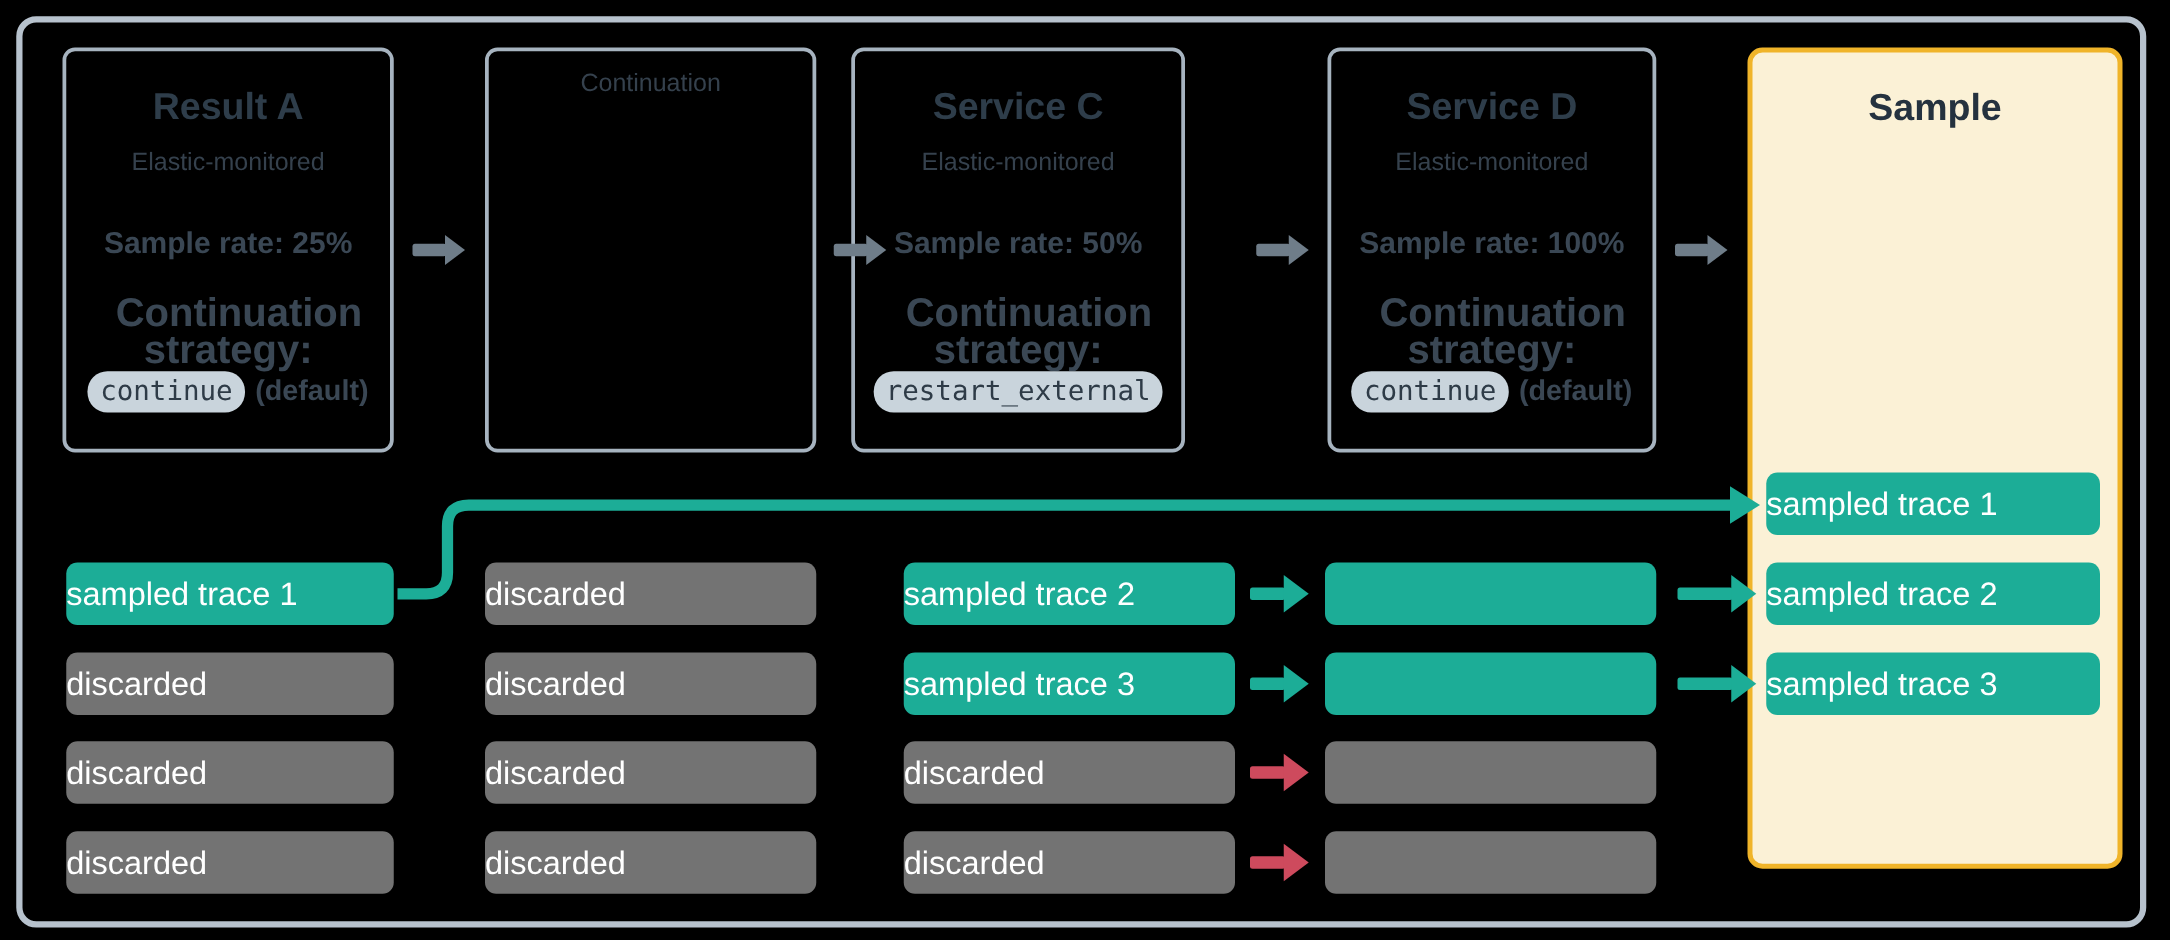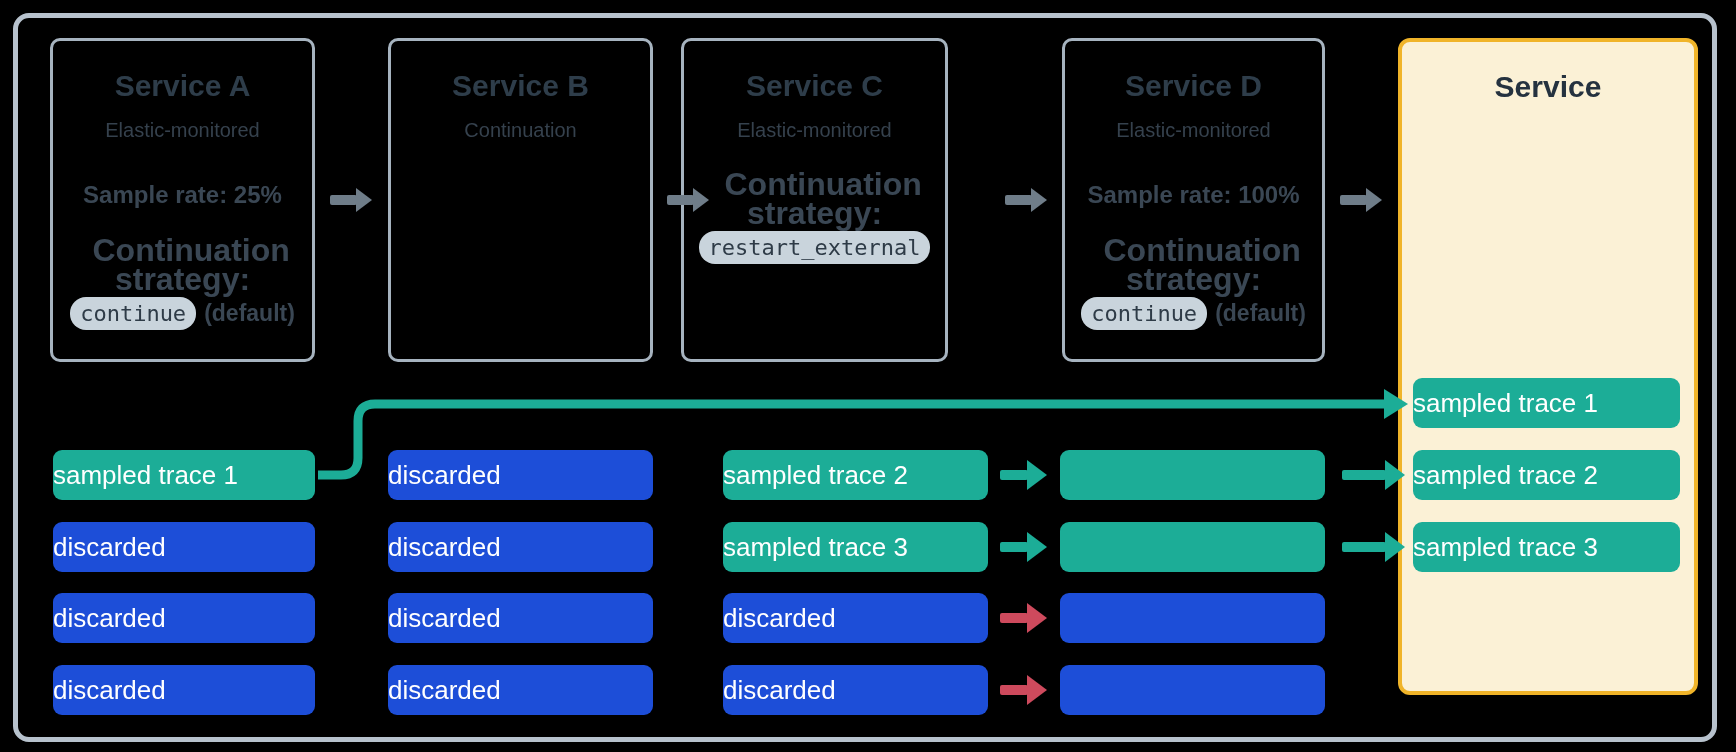--- a/index.html
+++ b/index.html
@@ -29,21 +29,21 @@
 
   
   .result{position:absolute;left:1398px;top:38px;width:300px;height:657px;box-sizing:border-box;
           background:#FBF1D6;border:4px solid #F0B429;border-radius:12px;text-align:center;}
   .result h2{margin:27px 0 0;font-size:30px;line-height:36px;color:#25323F;font-weight:bold;}
 
   
   .pill{position:absolute;height:50px;border-radius:9px;color:#FFFFFF;
         font-size:26px;line-height:50px;text-align:left;}
   .teal{background:#1CAD97;}
-  .red{background:#1d4ed8;}
+  .red{background:#737373;}
 
   
   .garrow{position:absolute;width:42px;height:24px;top:188px;}
   .garrow .shaft{position:absolute;left:0;top:7px;width:27px;height:10px;background:#6F7D89;border-radius:2px;}
   .garrow .head{position:absolute;left:26px;top:0;width:0;height:0;
                 border-top:12px solid transparent;border-bottom:12px solid transparent;
                 border-left:16px solid #6F7D89;}
 
   
   .marrow{position:absolute;height:30px;}
@@ -65,55 +65,55 @@
   .overlay{position:absolute;left:0;top:0;width:1736px;height:752px;pointer-events:none;}
 </style>
 </head>
 <body>
 
 <div id="canvas">
 
   <div class="frame"></div>
 
   <div class="svc" id="svcA">
-    <h2>Service A</h2>
+    <h2>Result A</h2>
     <p class="sub">Elastic-monitored</p>
     <p class="rate">Sample rate: 25%</p>
     <p class="cont">Continuation strategy:</p>
     <p class="chiprow">
       <span class="chip">continue</span><span class="suffix">(default)</span>
     </p>
   </div>
 
   <div class="svc" id="svcB">
-    <h2>Service B</h2>
     <p class="sub">Continuation</p>
   </div>
 
   <div class="svc" id="svcC">
     <h2>Service C</h2>
     <p class="sub">Elastic-monitored</p>
+    <p class="rate">Sample rate: 50%</p>
     <p class="cont">Continuation strategy:</p>
     <p class="chiprow">
       <span class="chip">restart_external</span>
     </p>
   </div>
 
   <div class="svc" id="svcD">
     <h2>Service D</h2>
     <p class="sub">Elastic-monitored</p>
     <p class="rate">Sample rate: 100%</p>
     <p class="cont">Continuation strategy:</p>
     <p class="chiprow">
       <span class="chip">continue</span><span class="suffix">(default)</span>
     </p>
   </div>
 
   <div class="result">
-    <h2>Service</h2>
+    <h2>Sample</h2>
   </div>
 
   <div class="garrow" style="left:330px;">
     <span class="shaft"></span>
     <span class="head"></span>
   </div>
   <div class="garrow" style="left:667px;">
     <span class="shaft"></span>
     <span class="head"></span>
   </div>

